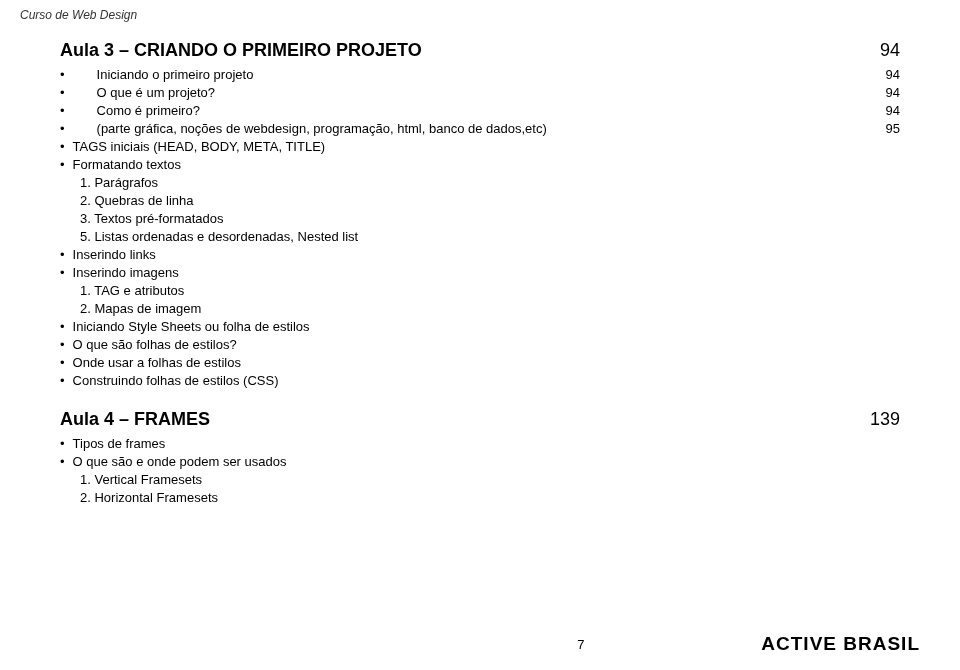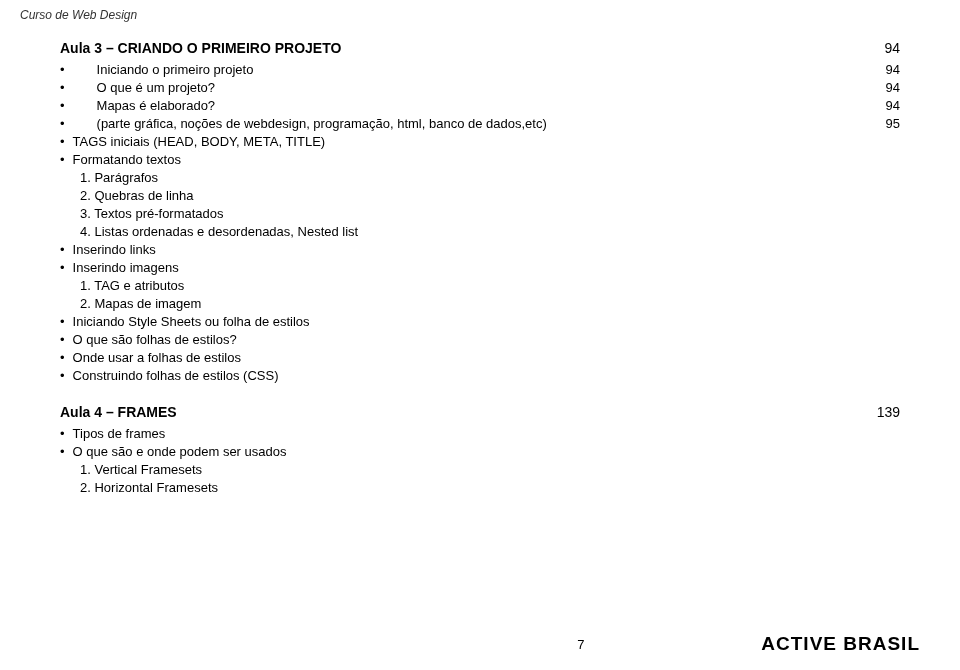--- a/index.html
+++ b/index.html
@@ -26,21 +26,21 @@
       color: #333;
     }
     .main-content {
       position: absolute;
       top: 40px;
       left: 60px;
       right: 60px;
     }
     .section-title {
       font-weight: bold;
-      font-size: 14px;
+      font-size: 18px;
       margin-bottom: 6px;
       display: flex;
       justify-content: space-between;
     }
     .section-page {
       font-weight: normal;
     }
     .bullet-item {
       display: flex;
       align-items: flex-start;
@@ -113,21 +113,21 @@
     <span class="bullet"></span>
     <div class="line-with-page">
       <span>O que é um projeto?</span>
       <span>94</span>
     </div>
   </div>
 
   <div class="bullet-item">
     <span class="bullet"></span>
     <div class="line-with-page">
-      <span>Mapas é elaborado?</span>
+      <span>Como é primeiro?</span>
       <span>94</span>
     </div>
   </div>
 
   <div class="bullet-item">
     <span class="bullet"></span>
     <div class="line-with-page">
       <span>(parte gráfica, noções de webdesign, programação, html, banco de dados,etc)</span>
       <span>95</span>
     </div>
@@ -146,21 +146,21 @@
   <div class="sub-item">
     <span>1. Parágrafos</span>
   </div>
   <div class="sub-item">
     <span>2. Quebras de linha</span>
   </div>
   <div class="sub-item">
     <span>3. Textos pré-formatados</span>
   </div>
   <div class="sub-item">
-    <span>4. Listas ordenadas e desordenadas, Nested list</span>
+    <span>5. Listas ordenadas e desordenadas, Nested list</span>
   </div>
 
   <div class="bullet-item">
     <span class="bullet"></span>
     <span>Inserindo links</span>
   </div>
 
   <div class="bullet-item">
     <span class="bullet"></span>
     <span>Inserindo imagens</span>

